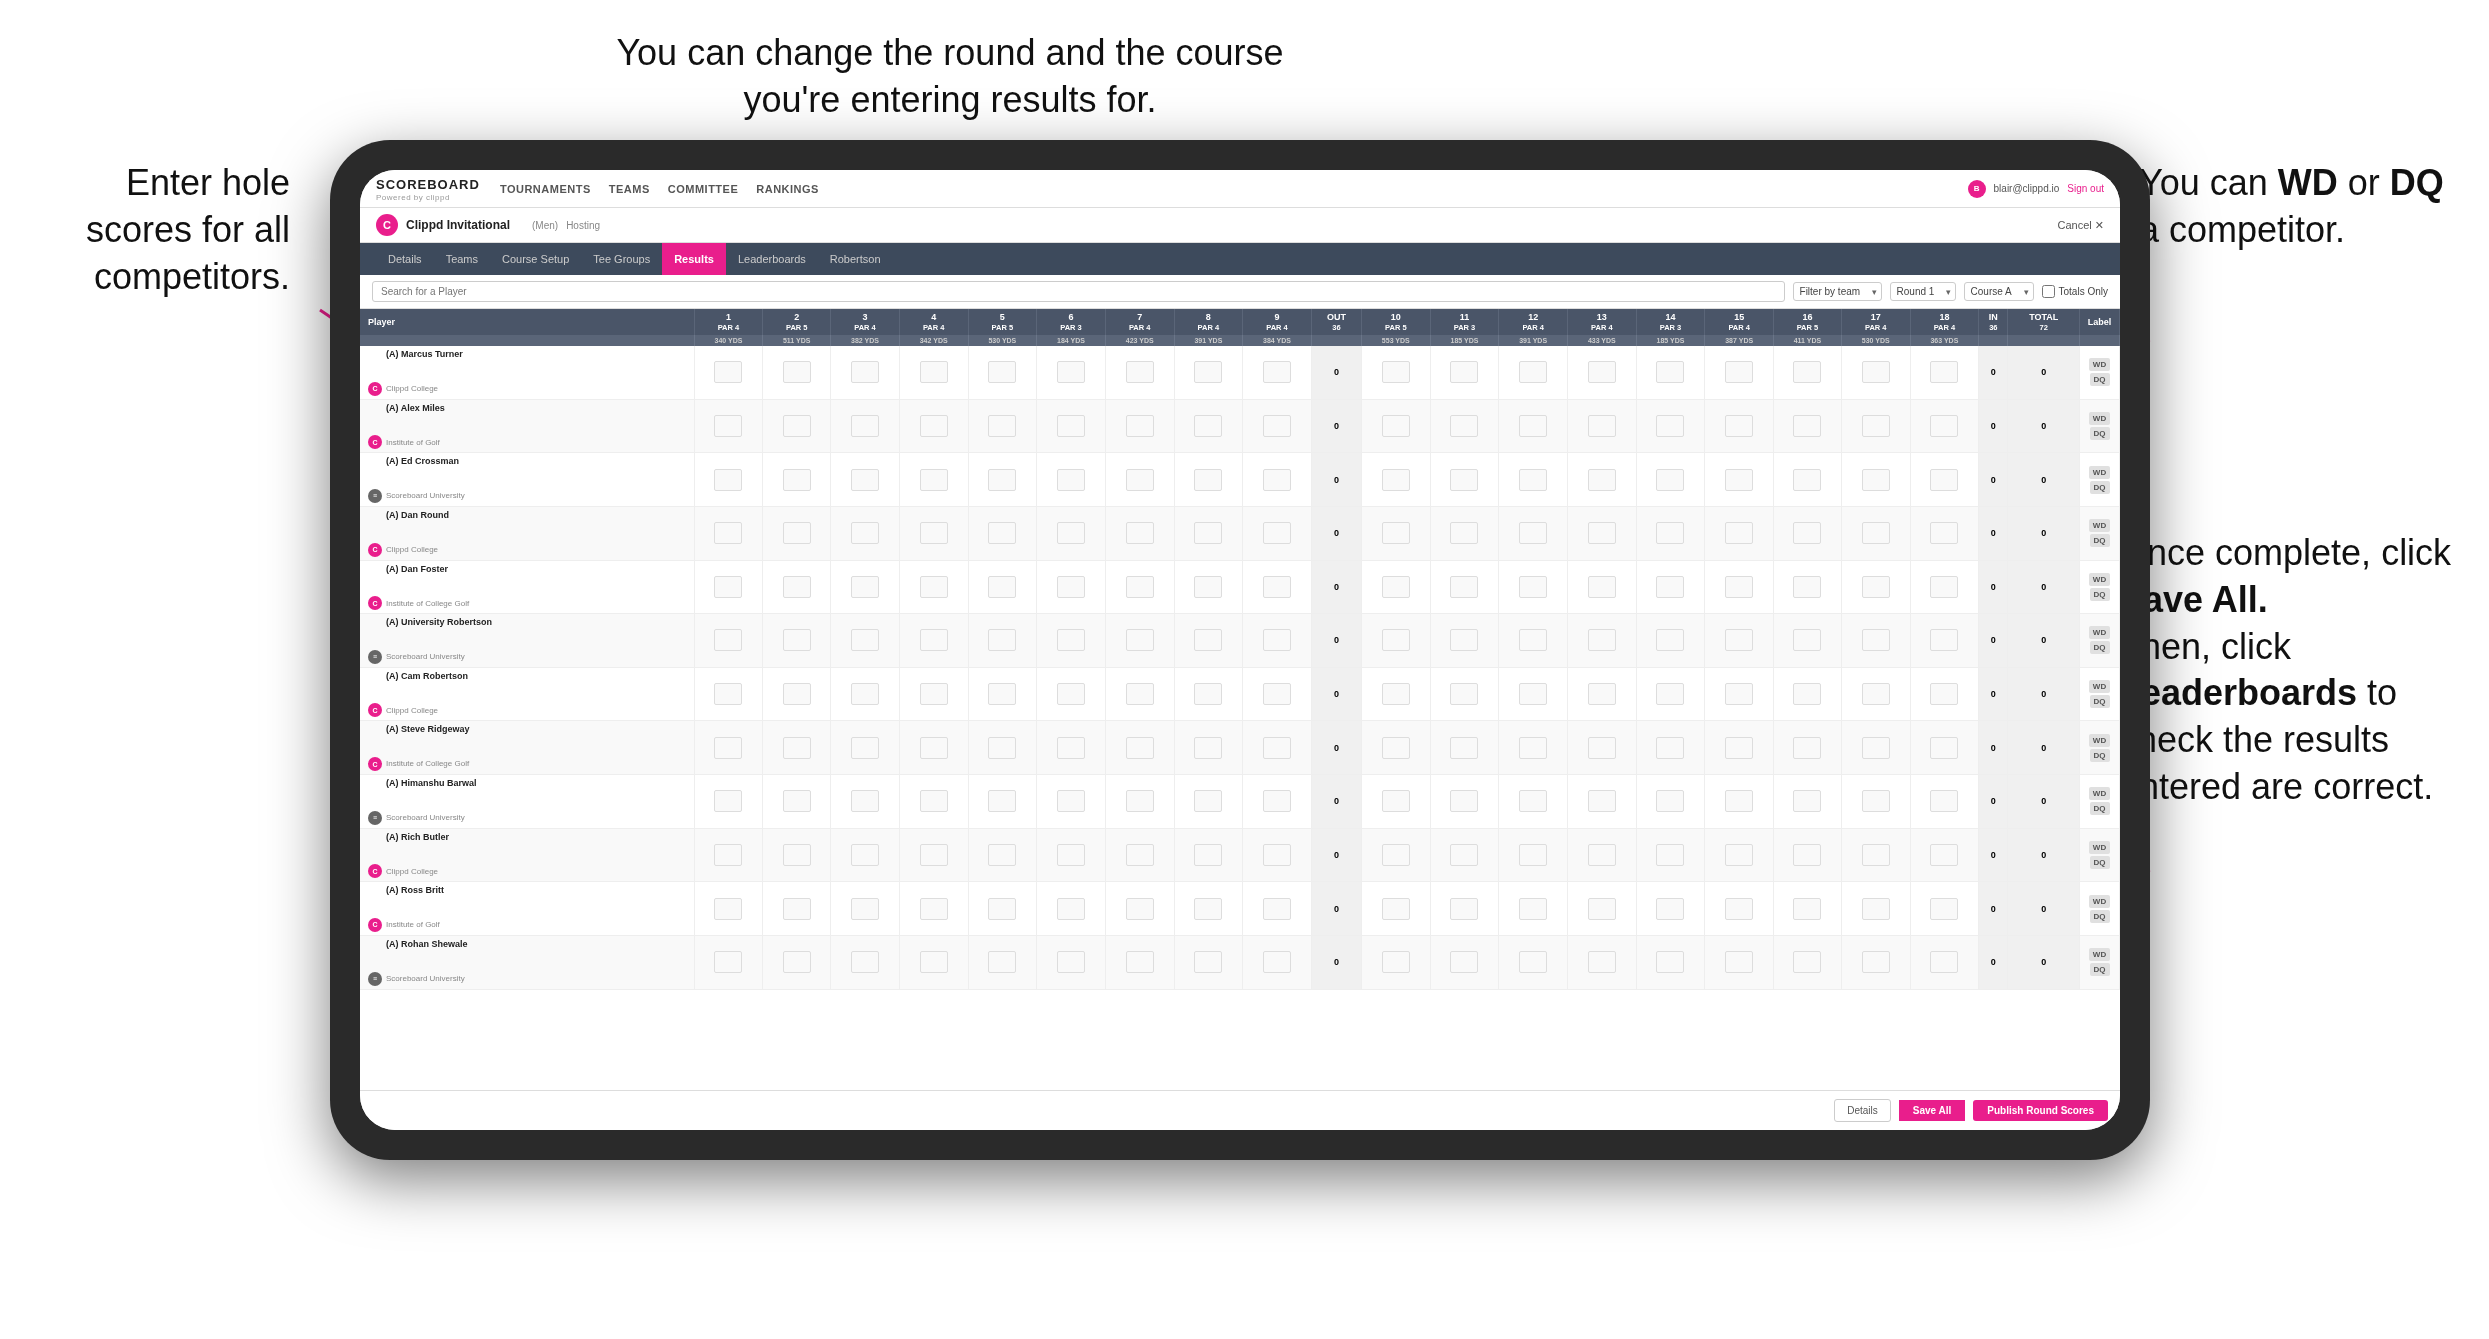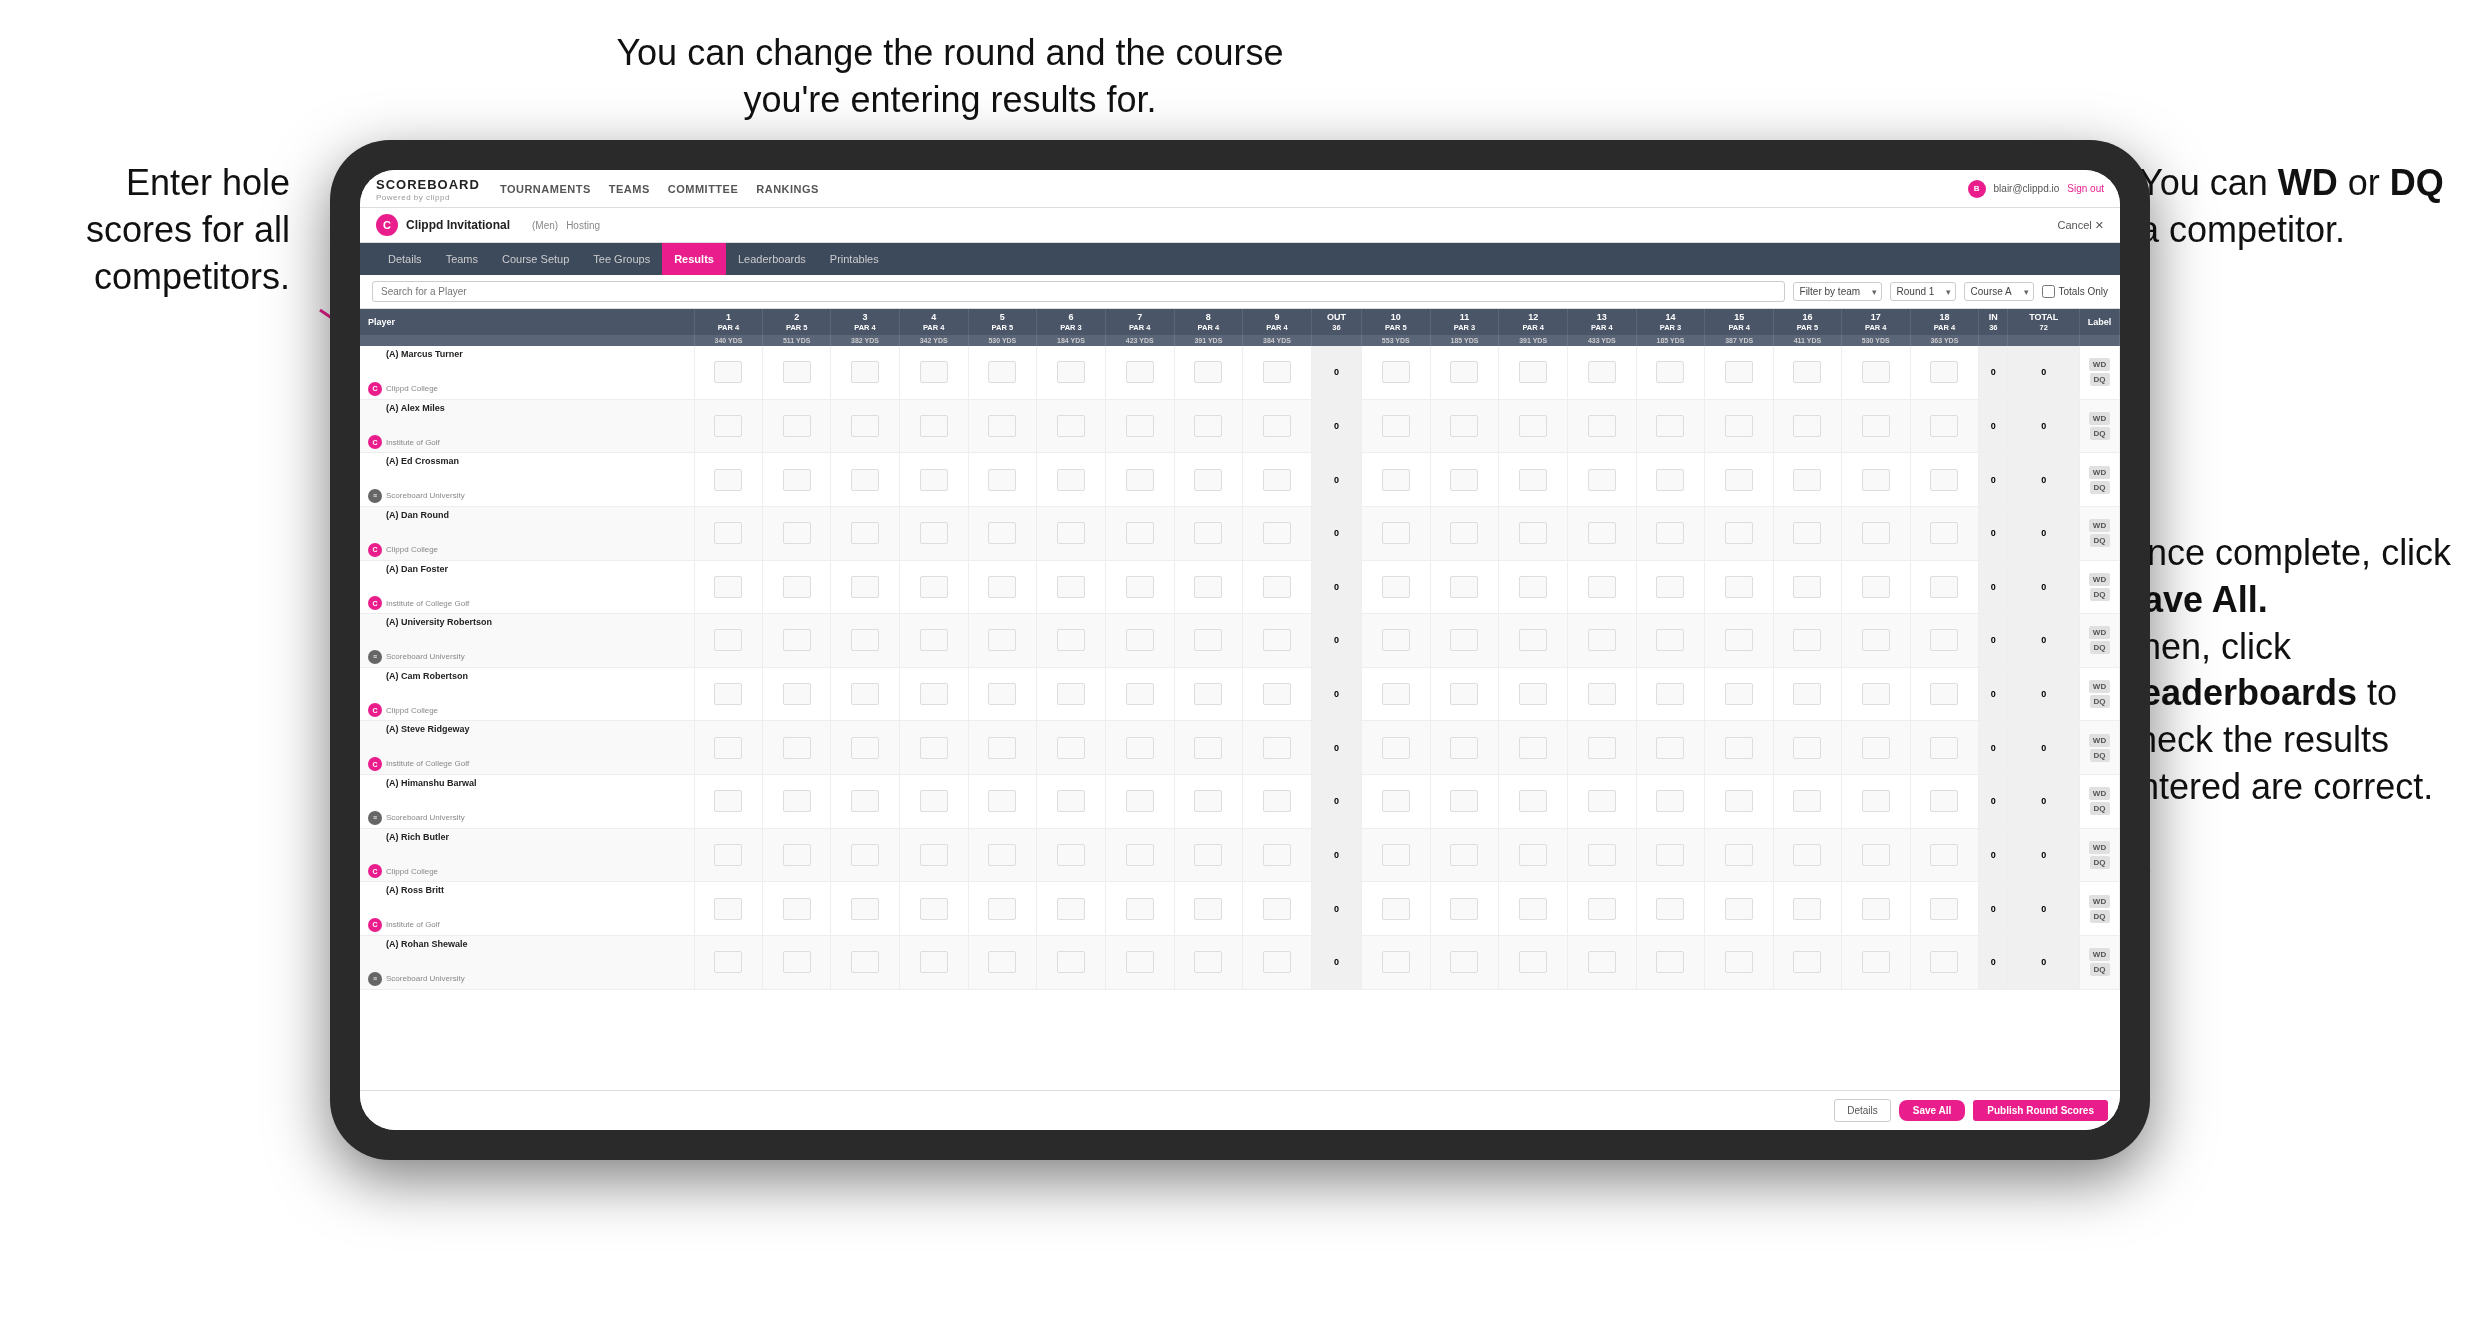--- a/index.html
+++ b/index.html
@@ -445,21 +445,21 @@
       border-radius: 3px;
       padding: 5px 12px;
       font-size: 10px;
       color: #555;
       cursor: pointer;
     }
 
     .save-all-btn {
       background: #e91e8c;
       border: none;
-      border-radius: 8px;
+      border-radius: 0;
       padding: 5px 14px;
       font-size: 10px;
       font-weight: 700;
       color: #fff;
       cursor: pointer;
     }
 
     .publish-btn {
       background: #e91e8c;
       border: none;
@@ -538,21 +538,21 @@
       <span class="cancel-btn">Cancel ✕</span>
     </div>
 
     <div class="tab-nav">
       <div class="tab-item">Details</div>
       <div class="tab-item">Teams</div>
       <div class="tab-item">Course Setup</div>
       <div class="tab-item">Tee Groups</div>
       <div class="tab-item active">Results</div>
       <div class="tab-item">Leaderboards</div>
-      <div class="tab-item">Printables</div>
+      <div class="tab-item">Robertson</div>
     </div>
 
     <div class="filter-bar">
       <input type="text" class="search-box" placeholder="Search for a Player" style="">
       <div class="select-wrapper">
         <select class="filter-select">
           <option>Filter by team</option>
         </select>
       </div>
       <div class="select-wrapper">

